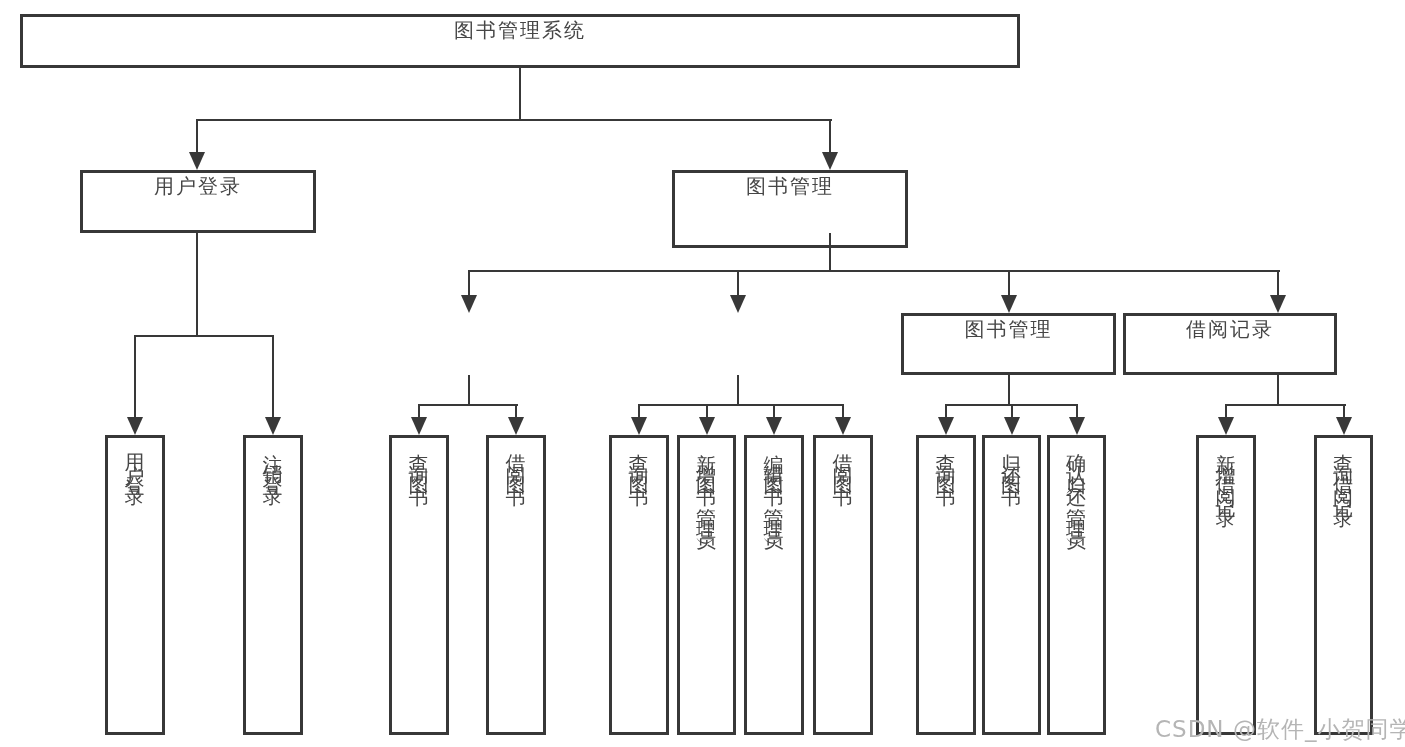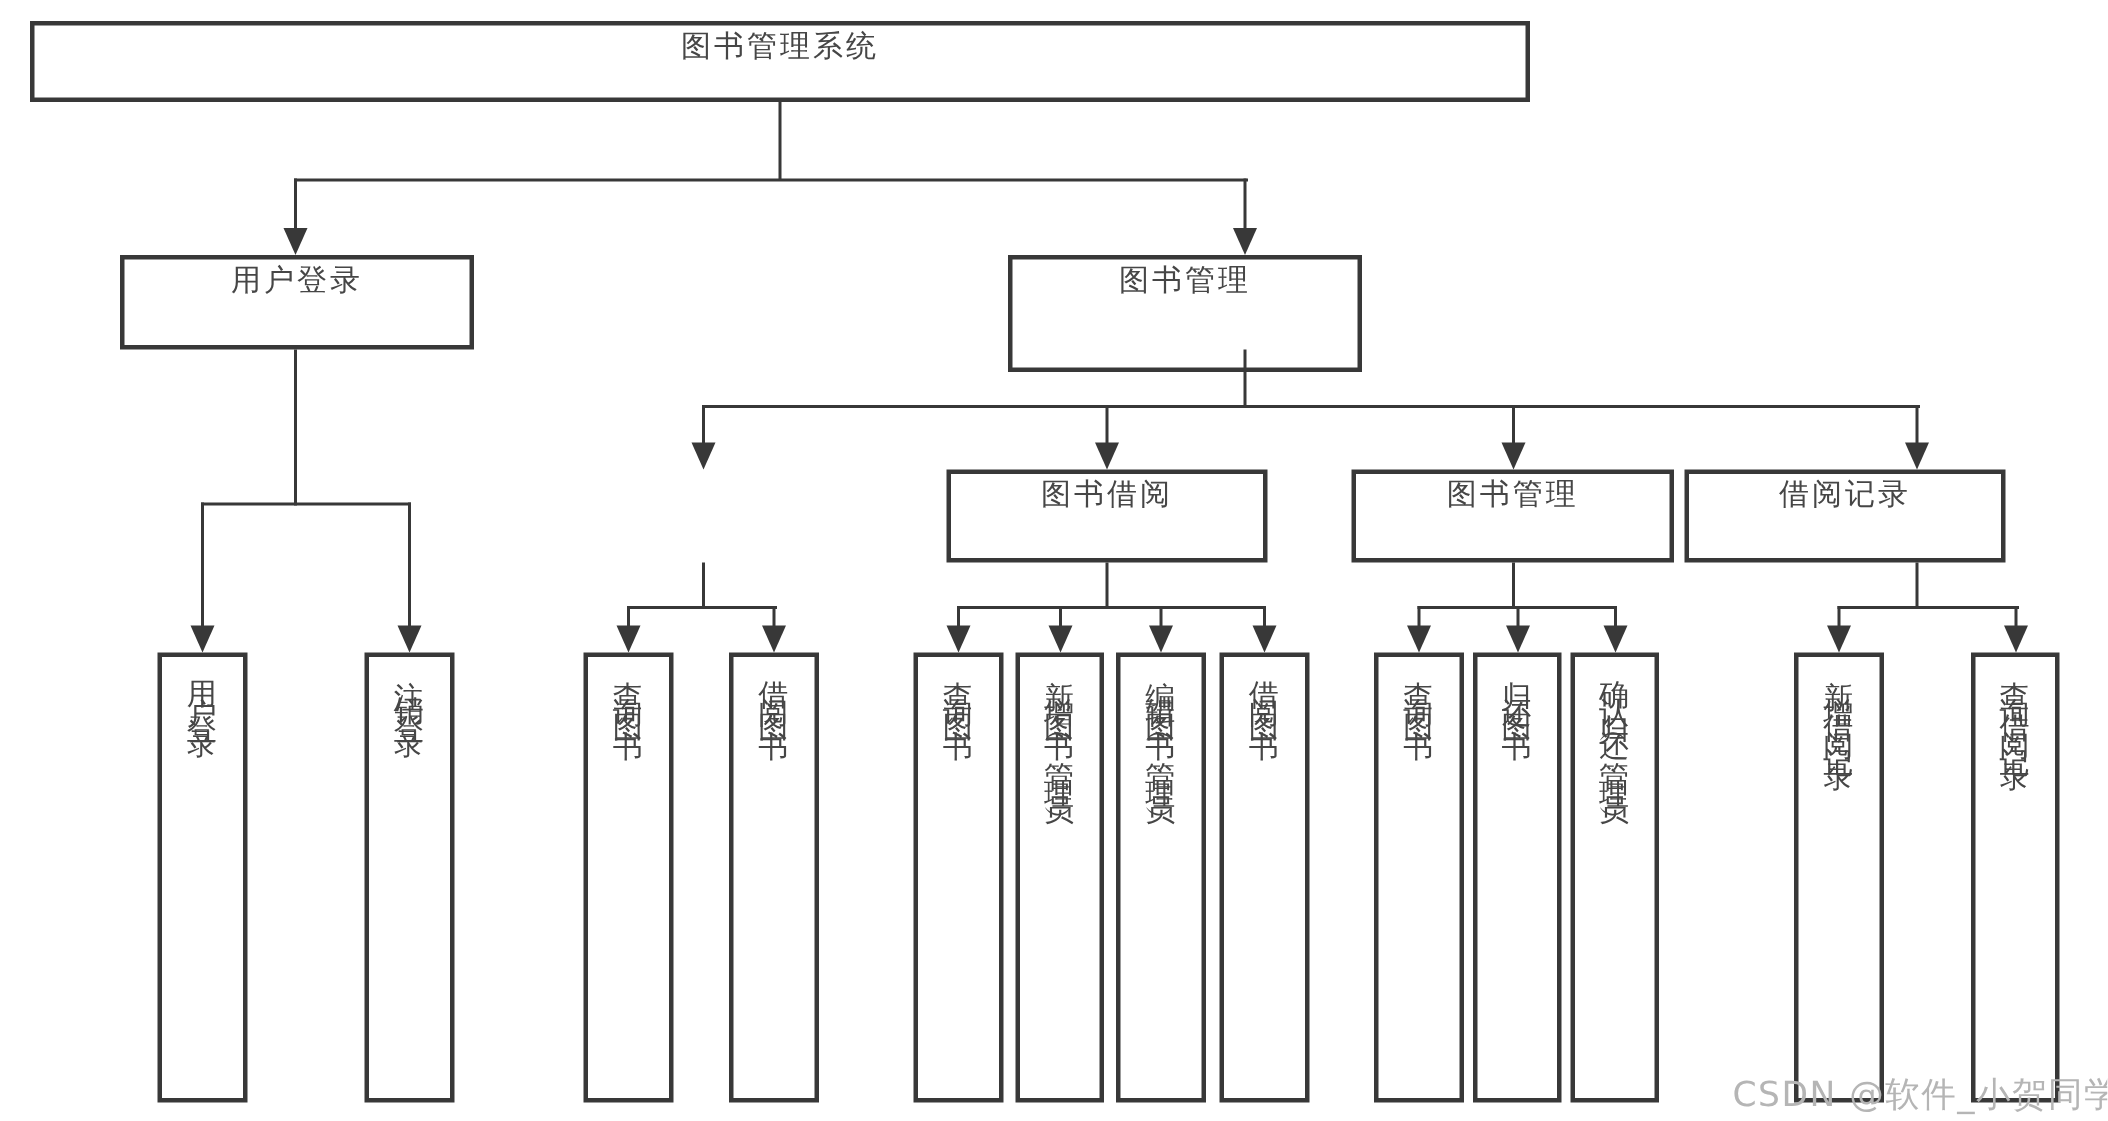--- a/index.html
+++ b/index.html
@@ -65,23 +65,20 @@
     <span class="lbl">图书管理系统</span>
   </div>
 
   <div class="box" style="left:80px;top:170px;width:236px;height:63px">
     <span class="lbl">用户登录</span>
   </div>
   <div class="box" style="left:672px;top:170px;width:236px;height:78px">
     <span class="lbl">图书管理</span>
   </div>
 
-  <div class="box" style="left:631px;top:313px;width:214px;height:62px">
-    <span class="lbl">图书借阅</span>
-  </div>
   <div class="box" style="left:901px;top:313px;width:215px;height:62px">
     <span class="lbl">图书管理</span>
   </div>
   <div class="box" style="left:1123px;top:313px;width:214px;height:62px">
     <span class="lbl">借阅记录</span>
   </div>
 
   <div class="box leaf" style="left:105px;top:435px;width:60px;height:300px">
     <span class="lbl">用户登录</span>
   </div>

